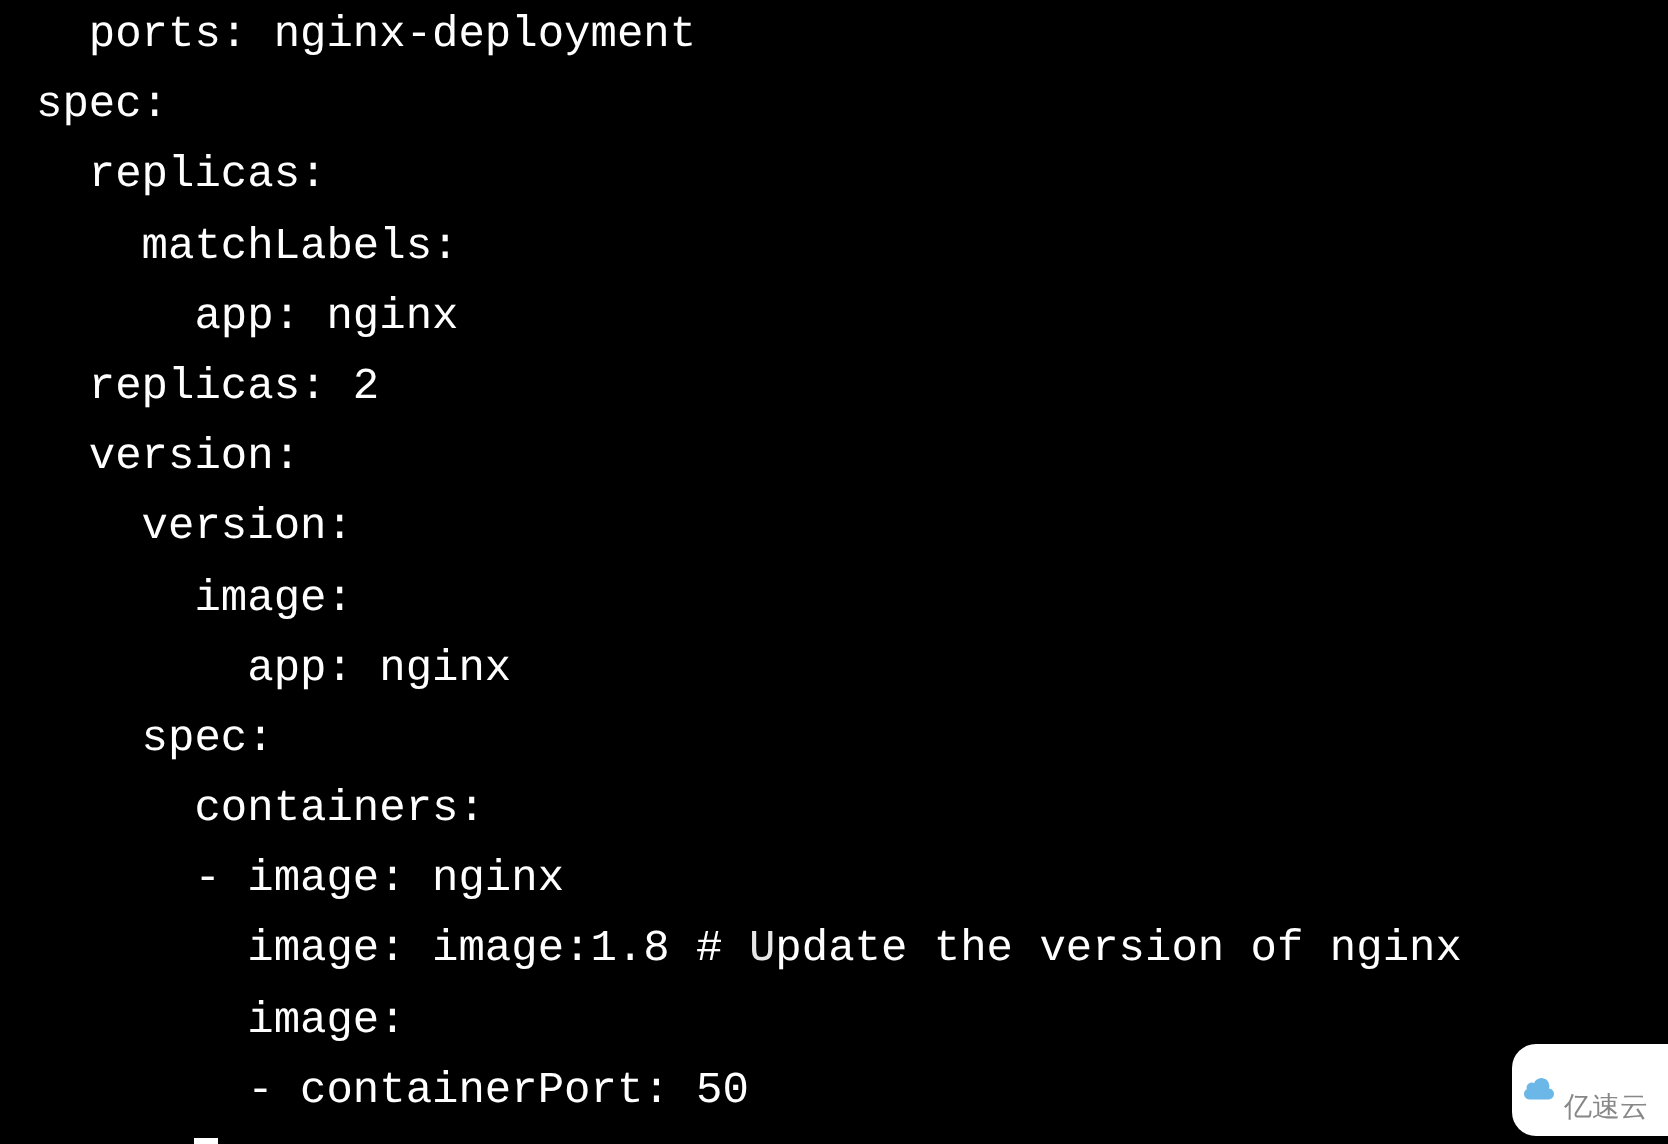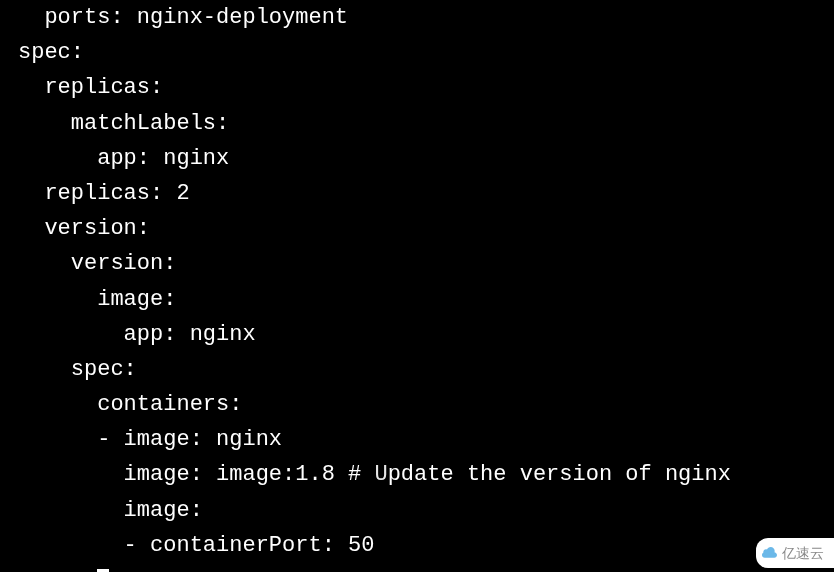--- a/index.html
+++ b/index.html
@@ -38,21 +38,21 @@
       position: relative;
     }
     .watermark {
       position: absolute;
       right: 0;
       bottom: 4px;
       background: #fff;
       color: #888;
       font-family: Arial, sans-serif;
       font-size: 14px;
-      padding: 4px 10px 4px 26px;
+      padding: 20px 10px 4px 26px;
       border-radius: 12px 0 0 12px;
       display: flex;
       align-items: center;
       gap: 4px;
     }
     .watermark-icon {
       position: absolute;
       left: 6px;
       top: 50%;
       transform: translateY(-50%);

